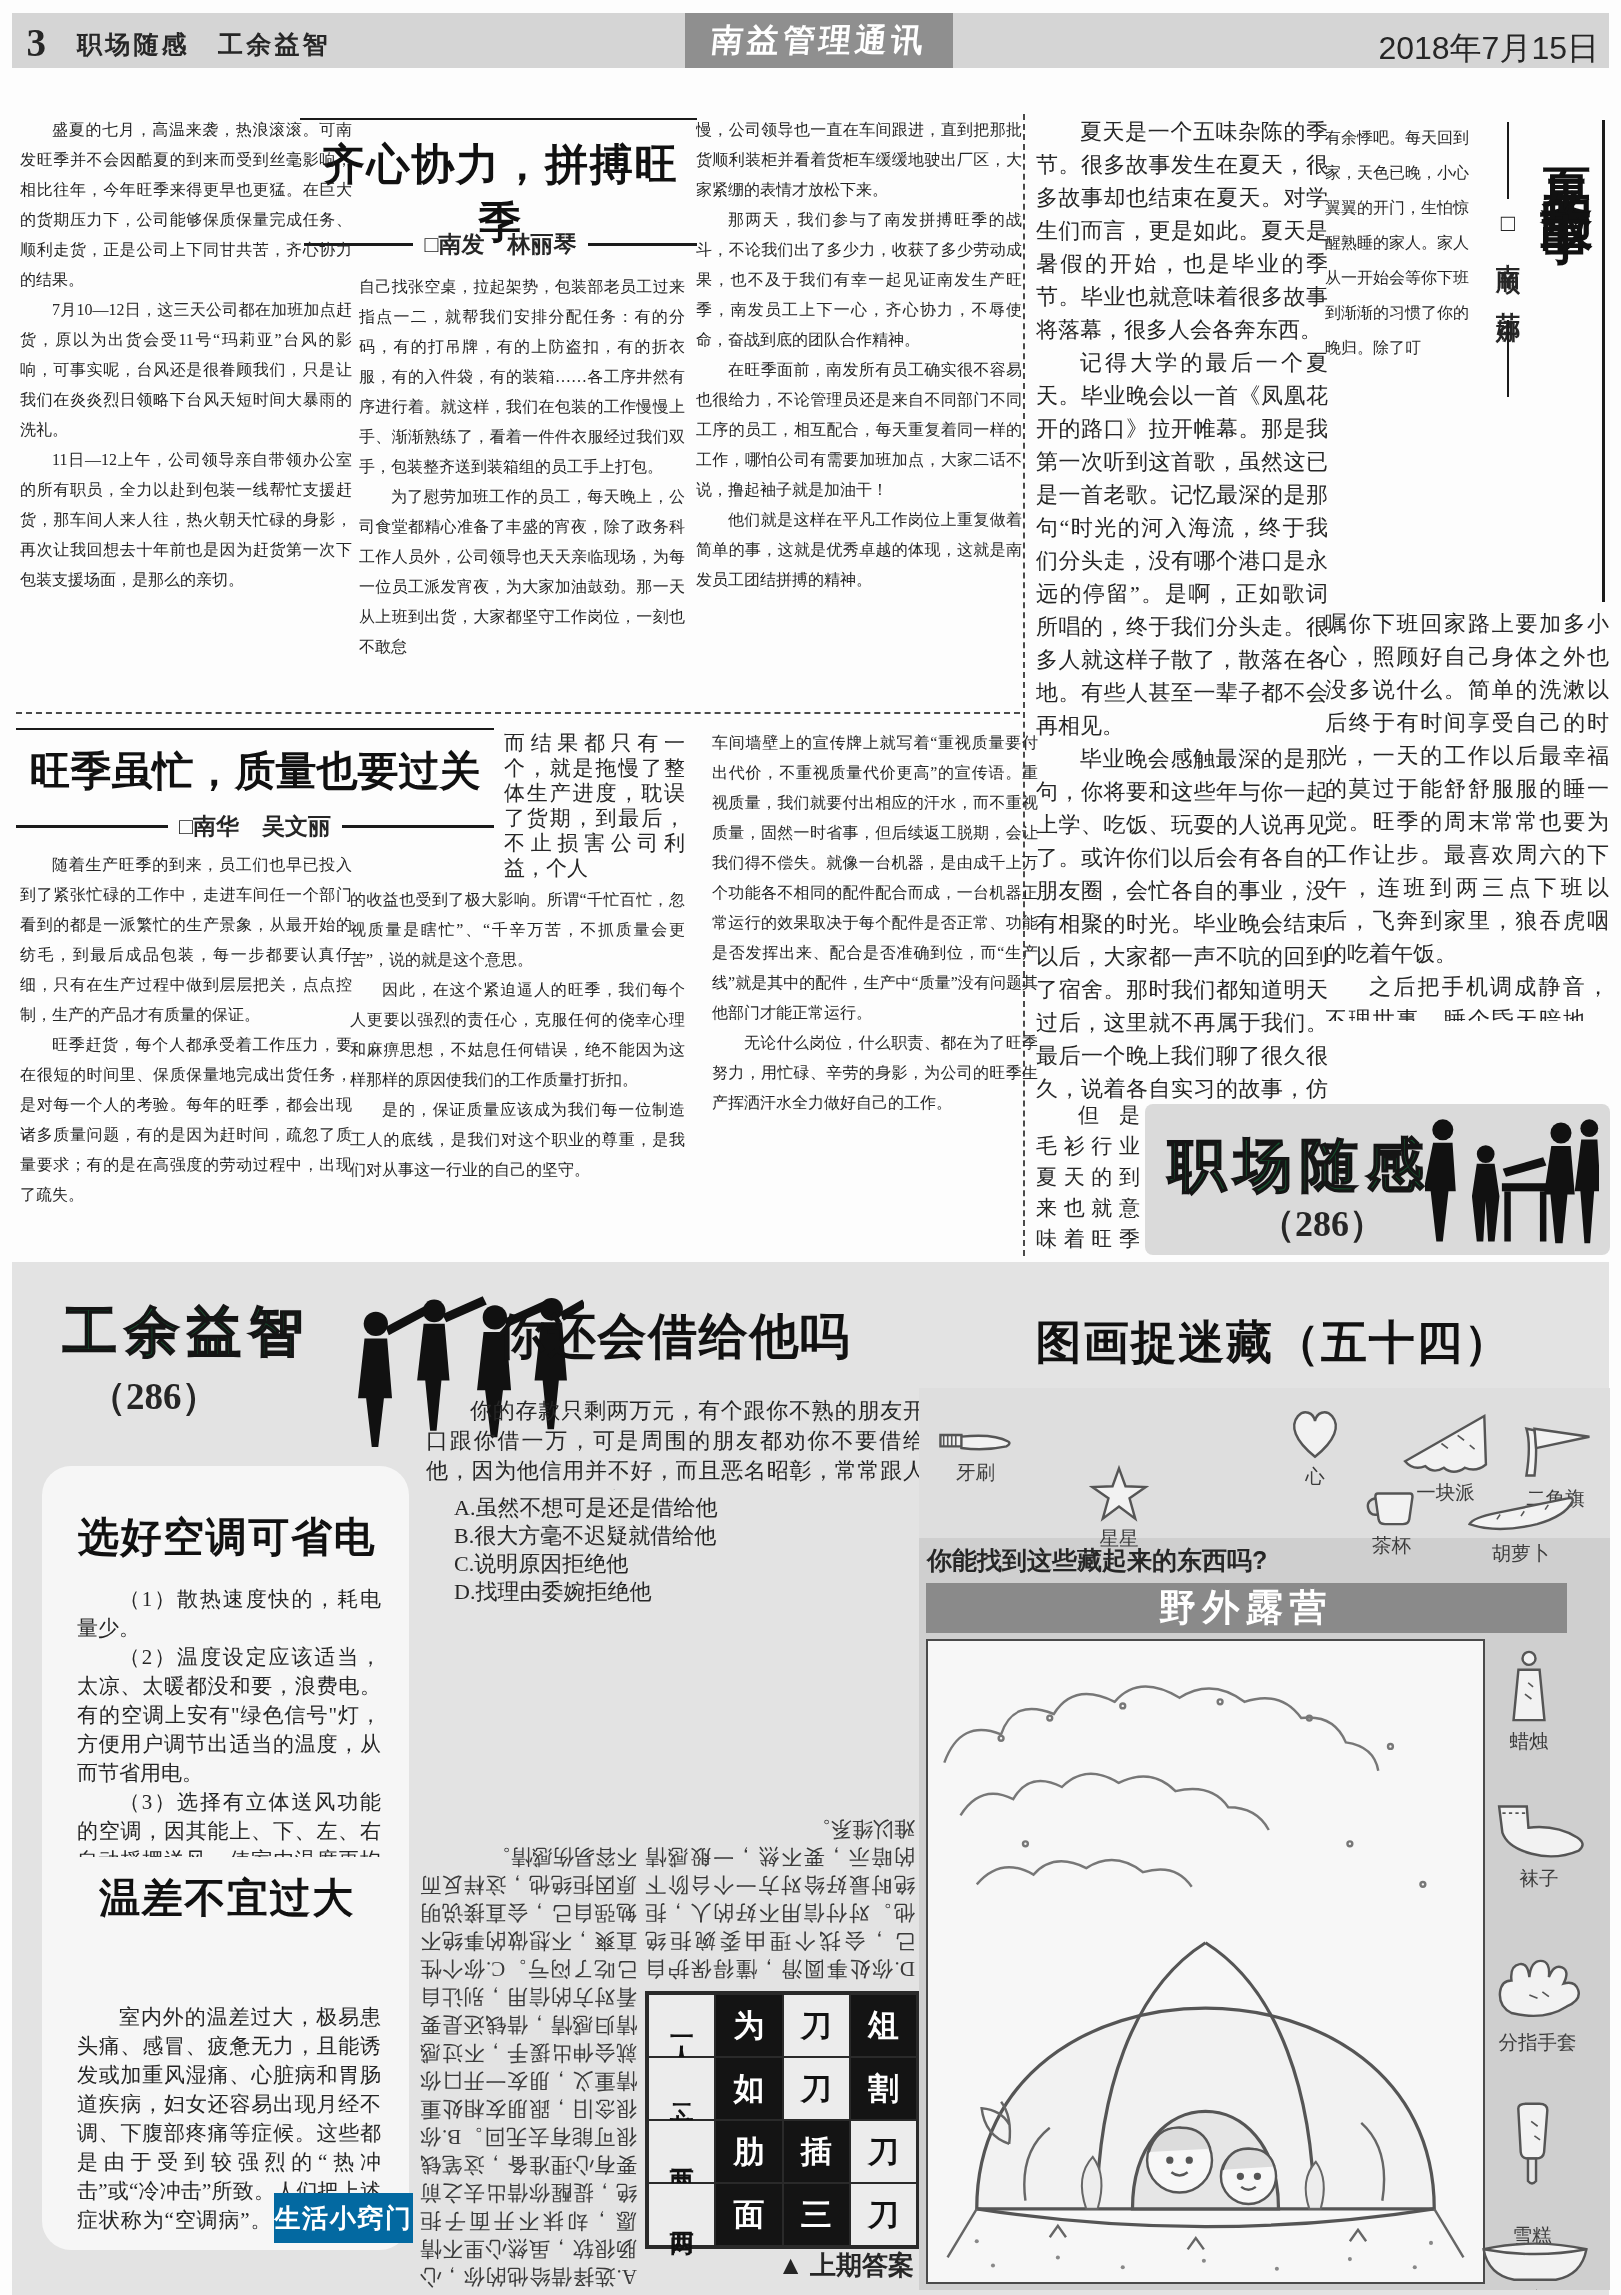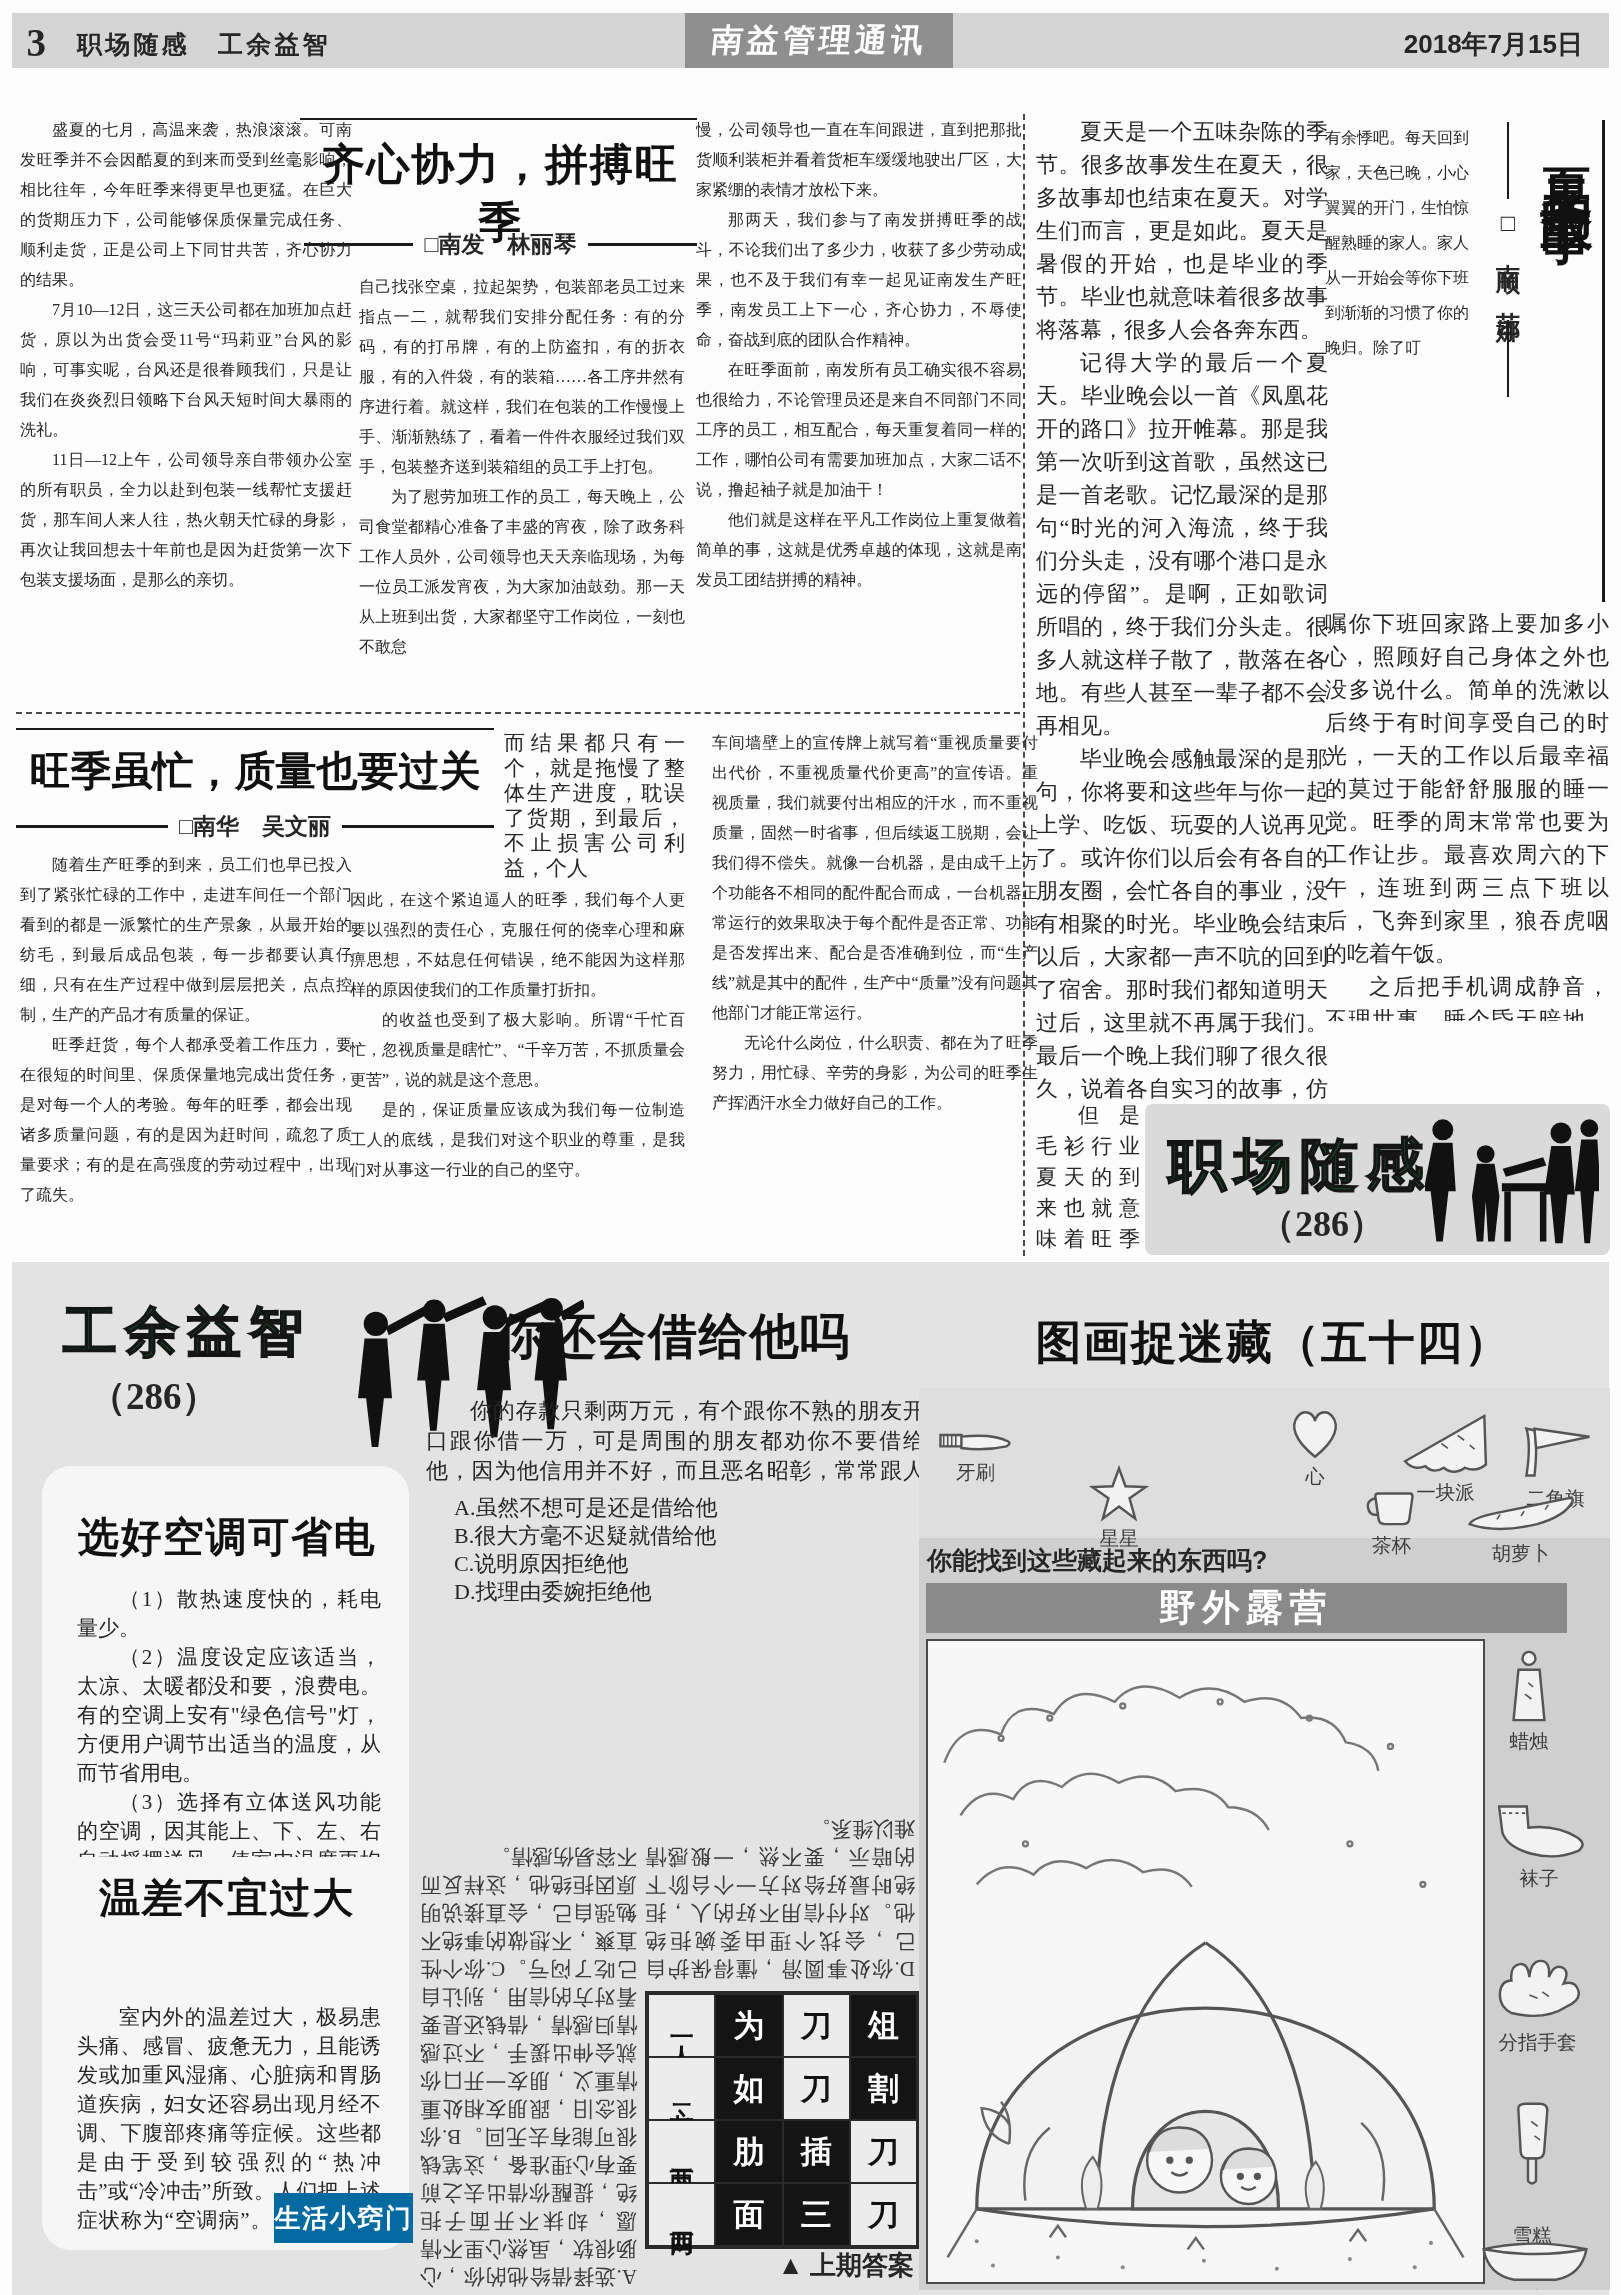--- a/index.html
+++ b/index.html
@@ -33,21 +33,21 @@
   svg.lineart{display:block;}
 </style>
 </head>
 <body>
 
 <div id="page">
 
   <div class="abs" style="left:12px;top:13px;width:1597px;height:55px;background:#d5d5d5;">
     <span class="abs" style="left:14.6px;top:6.5px;font-size:39px;font-weight:bold;">3</span>
     <span class="abs sans" style="left:65px;top:14.6px;font-size:25px;font-weight:bold;letter-spacing:3.2px;">职场随感　工余益智</span>
-    <span class="abs sans" style="right:26px;top:13.8px;font-size:26px;font-weight:bold;">2018年7月15日</span>
+    <span class="abs sans" style="right:10px;top:13.8px;font-size:32px;font-weight:normal;">2018年7月15日</span>
   </div>
   <div class="abs" style="left:685px;top:13px;width:268px;height:55px;background:#8f8f8f;display:flex;align-items:center;justify-content:center;">
     <span style="color:#fff;font-size:32px;font-weight:bold;letter-spacing:4px;transform:skewX(-6deg);">南益管理通讯</span>
   </div>
 
   <div class="abs hline" style="left:300px;top:118px;width:397px;"></div>
   <div class="abs headline" style="left:304px;top:136px;width:393px;font-size:43px;text-align:center;">齐心协力，拼搏旺季</div>
   <div class="abs byline-row" style="left:304px;top:229px;width:393px;">
     <span class="rule"></span>
     <span class="who">□南发　林丽琴</span>
@@ -82,22 +82,22 @@
   </div>
 
   <div class="abs para-block b27 cont" style="left:504px;top:731px;width:181px;height:148px;overflow:hidden;font-size:21px;line-height:25px;">
       <p>而结果都只有一个，就是拖慢了整体生产进度，耽误了货期，到最后，不止损害公司利益，个人</p>
     </div>
   <div class="abs para-block b27" style="left:20px;top:850px;width:332px;height:403px;overflow:hidden;">
       <p>随着生产旺季的到来，员工们也早已投入到了紧张忙碌的工作中，走进车间任一个部门看到的都是一派繁忙的生产景象，从最开始的纺毛，到最后成品包装，每一步都要认真仔细，只有在生产过程中做到层层把关，点点控制，生产的产品才有质量的保证。</p>
       <p>旺季赶货，每个人都承受着工作压力，要在很短的时间里、保质保量地完成出货任务，是对每一个人的考验。每年的旺季，都会出现诸多质量问题，有的是因为赶时间，疏忽了质量要求；有的是在高强度的劳动过程中，出现了疏失。</p>
     </div>
   <div class="abs para-block b27 cont" style="left:350px;top:885px;width:335px;height:367px;overflow:hidden;">
+      <p>的收益也受到了极大影响。所谓“千忙百忙，忽视质量是瞎忙”、“千辛万苦，不抓质量会更苦”，说的就是这个意思。</p>
       <p>因此，在这个紧迫逼人的旺季，我们每个人更要以强烈的责任心，克服任何的侥幸心理和麻痹思想，不姑息任何错误，绝不能因为这样那样的原因使我们的工作质量打折扣。</p>
-      <p>的收益也受到了极大影响。所谓“千忙百忙，忽视质量是瞎忙”、“千辛万苦，不抓质量会更苦”，说的就是这个意思。</p>
       <p>是的，保证质量应该成为我们每一位制造工人的底线，是我们对这个职业的尊重，是我们对从事这一行业的自己的坚守。</p>
     </div>
   <div class="abs para-block b27 cont" style="left:696px;top:728px;width:326px;height:525px;overflow:hidden;margin-left:16px;">
       <p>车间墙壁上的宣传牌上就写着“重视质量要付出代价，不重视质量代价更高”的宣传语。重视质量，我们就要付出相应的汗水，而不重视质量，固然一时省事，但后续返工脱期，会让我们得不偿失。就像一台机器，是由成千上万个功能各不相同的配件配合而成，一台机器正常运行的效果取决于每个配件是否正常、功能是否发挥出来、配合是否准确到位，而“生产线”就是其中的配件，生产中“质量”没有问题其他部门才能正常运行。</p>
       <p>无论什么岗位，什么职责、都在为了旺季努力，用忙碌、辛劳的身影，为公司的旺季生产挥洒汗水全力做好自己的工作。</p>
     </div>
 
   <div class="abs para-block b27t" style="left:1036px;top:115px;width:292px;height:984px;overflow:hidden;">
       <p>夏天是一个五味杂陈的季节。很多故事发生在夏天，很多故事却也结束在夏天。对学生们而言，更是如此。夏天是暑假的开始，也是毕业的季节。毕业也就意味着很多故事将落幕，很多人会各奔东西。</p>
       <p>记得大学的最后一个夏天。毕业晚会以一首《凤凰花开的路口》拉开帷幕。那是我第一次听到这首歌，虽然这已是一首老歌。记忆最深的是那句“时光的河入海流，终于我们分头走，没有哪个港口是永远的停留”。是啊，正如歌词所唱的，终于我们分头走。很多人就这样子散了，散落在各地。有些人甚至一辈子都不会再相见。</p>

